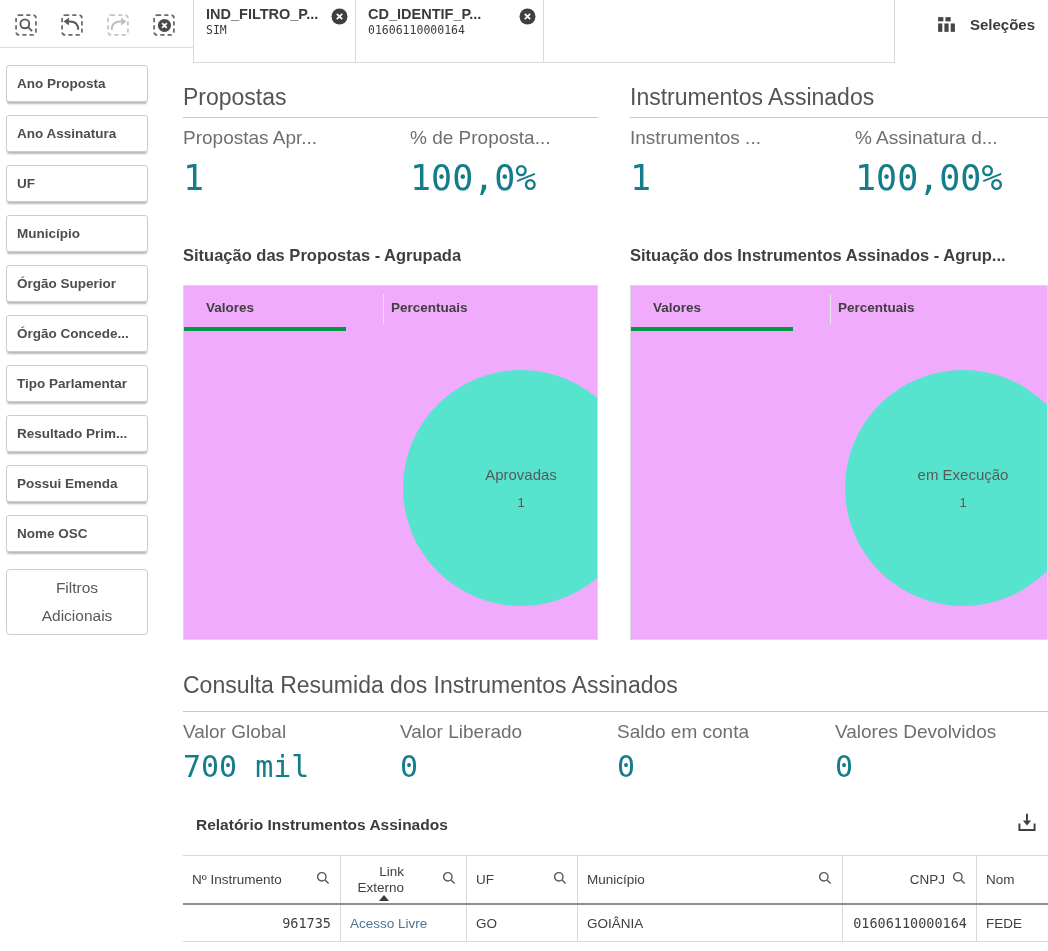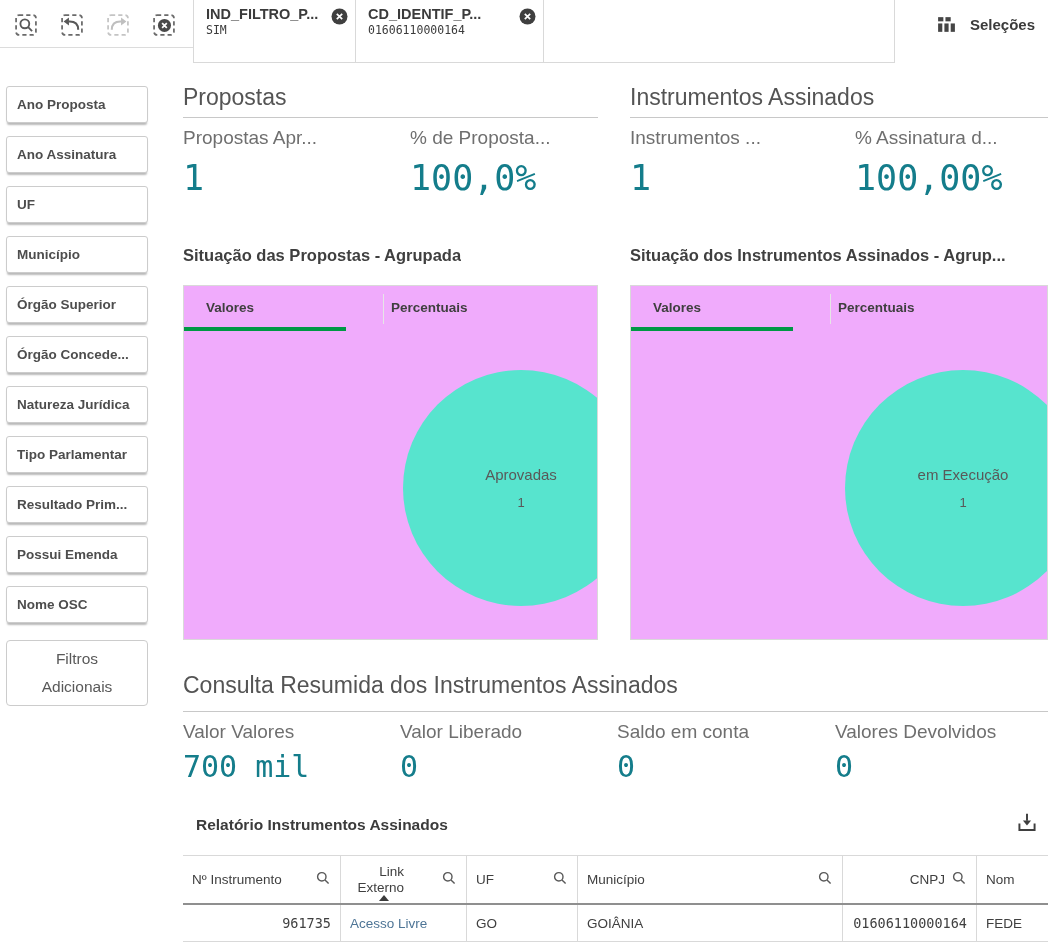--- a/index.html
+++ b/index.html
@@ -20,21 +20,21 @@
     border-bottom:1px solid var(--border);display:flex;}
   .chip{position:relative;height:100%;padding:6px 26px 0 12px;border-right:1px solid var(--border);}
   .chip1{width:162px;} .chip2{width:188px;}
   .chip-label{font-weight:bold;font-size:14.5px;color:#3b3b3b;white-space:nowrap;overflow:hidden;}
   .chip-value{font-size:11.5px;margin-top:1px;color:#3b3b3b;white-space:nowrap;}
   .chip-close{position:absolute;right:7px;top:8px;width:17px;height:17px;cursor:pointer;}
   .selections-btn{position:absolute;right:13px;top:0;height:48px;display:flex;align-items:center;gap:13px;cursor:pointer;}
   .selections-label{font-weight:bold;font-size:15px;color:#3b3b3b;}
 
   
-  .sidebar{position:absolute;left:6px;top:86px;width:142px;}
+  .sidebar{position:absolute;left:6px;top:65px;width:142px;}
   .filter-btn{height:37px;margin-bottom:13px;background:#fff;border:1px solid #ccc;border-radius:3px;
     box-shadow:0 3px 2px -1px rgba(0,0,0,.28);display:flex;align-items:center;
     padding:0 6px 0 10px;font-weight:bold;font-size:13.5px;color:#4d4d4d;
     white-space:nowrap;overflow:hidden;cursor:pointer;}
   .additional-filters{margin-top:17px;height:66px;border:1px solid #ccc;border-radius:4px;background:#fff;
     display:flex;align-items:center;justify-content:center;text-align:center;
     font-size:15.5px;color:#595959;line-height:28px;padding:0 22px;cursor:pointer;}
 
   
   .section-title{position:absolute;font-size:23px;color:var(--title);white-space:nowrap;}
@@ -163,23 +163,20 @@
   <div class="filter-btn">
       <span>Município</span>
     </div>
   <div class="filter-btn">
       <span>Órgão Superior</span>
     </div>
   <div class="filter-btn">
       <span>Órgão Concede...</span>
     </div>
   <div class="filter-btn">
-      <span>Natureza Jurídica</span>
-    </div>
-  <div class="filter-btn">
       <span>Tipo Parlamentar</span>
     </div>
   <div class="filter-btn">
       <span>Resultado Prim...</span>
     </div>
   <div class="filter-btn">
       <span>Possui Emenda</span>
     </div>
   <div class="filter-btn">
       <span>Nome OSC</span>
@@ -222,21 +219,21 @@
   <div class="tab-divider"></div>
   <div class="tab-underline"></div>
   <div class="bubble bubble-r">
     <span class="bubble-label">em Execução</span>
     <span class="bubble-value">1</span>
   </div>
 </div>
 
 <div class="section-title" style="left:183px;top:672px">Consulta Resumida dos Instrumentos Assinados</div>
 <div class="rule" style="left:183px;top:711px;width:865px"></div>
-<div class="kpi-label" style="left:183px;top:721px">Valor Valores</div>
+<div class="kpi-label" style="left:183px;top:721px">Valor Global</div>
 <div class="kpi-label" style="left:400px;top:721px">Valor Liberado</div>
 <div class="kpi-label" style="left:617px;top:721px">Saldo em conta</div>
 <div class="kpi-label" style="left:835px;top:721px">Valores Devolvidos</div>
 <div class="kpi-value kpi-mid" style="left:183px;top:749px">700 mil</div>
 <div class="kpi-value kpi-mid" style="left:400px;top:749px">0</div>
 <div class="kpi-value kpi-mid" style="left:617px;top:749px">0</div>
 <div class="kpi-value kpi-mid" style="left:835px;top:749px">0</div>
 
 <div class="report">
   <div class="report-title">Relatório Instrumentos Assinados</div>

